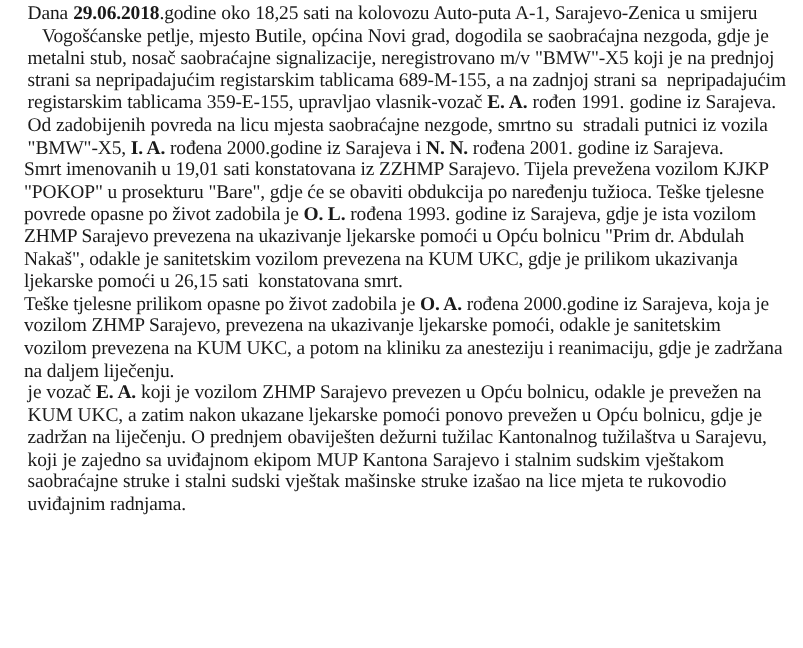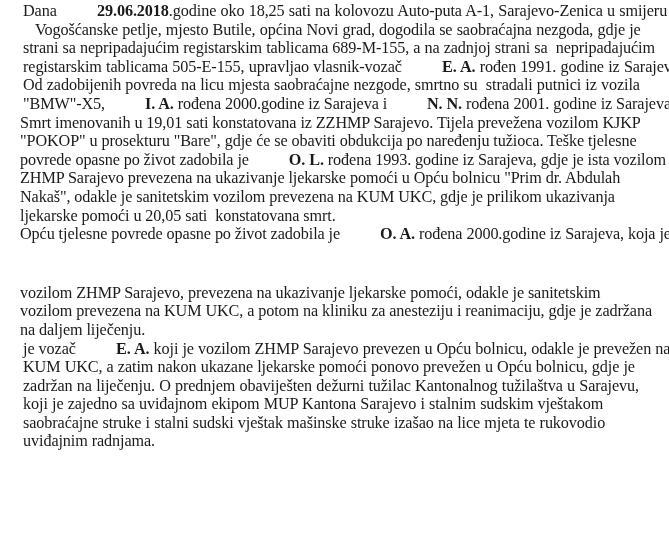--- a/index.html
+++ b/index.html
@@ -25,56 +25,57 @@
     text-align: justify;
     letter-spacing: -0.1px;
   }
   .para {
     margin: 0;
     padding: 0;
   }
   .para.indent1 { text-indent: 3px; }
   .para.indent2 { text-indent: 3px; }
   .para.indent0 { text-indent: 0; }
-  b { font-weight: bold; margin-left: 36px; }
+  b { font-weight: bold; }
   .line {
     display: block;
     text-align: justify;
     text-align-last: justify;
     white-space: nowrap;
     height: 18.6px;
   }
   .line.last {
     text-align-last: left;
   }
   .line span { white-space: pre; }
 </style>
 </head>
 <body>
 
 <div class="page">
   <div class="para indent1">
       <span class="line" style="white-space: nowrap; word-spacing: 0.272727px; text-align-last: left;"><span>Dana </span><b>29.06.2018</b><span>.godine oko 18,25 sati na kolovozu Auto-puta A-1, Sarajevo-Zenica u smijeru</span></span>
       <span class="line" style="white-space: nowrap; word-spacing: 0.25px; text-align-last: left; margin-left: 12px;"><span>Vogošćanske petlje, mjesto Butile, općina Novi grad, dogodila se saobraćajna nezgoda, gdje je</span></span>
+      <span class="line" style="white-space: nowrap; word-spacing: 0.272727px; text-align-last: left;"><span>metalni stub, nosač saobraćajne signalizacije, neregistrovano m/v "BMW"-X5 koji je na prednjoj</span></span>
       <span class="line" style="white-space: nowrap; word-spacing: 0.170573px; text-align-last: left;"><span>strani sa nepripadajućim registarskim tablicama 689-M-155, a na zadnjoj strani sa  nepripadajućim</span></span>
-      <span class="line" style="white-space: nowrap; word-spacing: 0.272727px; text-align-last: left;"><span>registarskim tablicama 505-E-155, upravljao vlasnik-vozač </span><b>E. A.</b><span> rođen 1991. godine iz Sarajeva.</span></span>
+      <span class="line" style="white-space: nowrap; word-spacing: 0.272727px; text-align-last: left;"><span>registarskim tablicama 359-E-155, upravljao vlasnik-vozač </span><b>E. A.</b><span> rođen 1991. godine iz Sarajeva.</span></span>
       <span class="line" style="white-space: nowrap; word-spacing: 0.214286px; text-align-last: left;"><span>Od zadobijenih povreda na licu mjesta saobraćajne nezgode, smrtno su  stradali putnici iz vozila</span></span>
       <span class="line last"><span>"BMW"-X5, </span><b>I. A.</b><span> rođena 2000.godine iz Sarajeva i </span><b>N. N.</b><span> rođena 2001. godine iz Sarajeva.</span></span>
     </div>
   <div class="para indent0">
       <span class="line" style="white-space: nowrap; word-spacing: 0px; text-align-last: left;"><span>Smrt imenovanih u 19,01 sati konstatovana iz ZZHMP Sarajevo. Tijela prevežena vozilom KJKP</span></span>
       <span class="line" style="white-space: nowrap; word-spacing: 0px; text-align-last: left;"><span>"POKOP" u prosekturu "Bare", gdje će se obaviti obdukcija po naređenju tužioca. Teške tjelesne</span></span>
       <span class="line" style="white-space: nowrap; word-spacing: 0px; text-align-last: left;"><span>povrede opasne po život zadobila je </span><b>O. L.</b><span> rođena 1993. godine iz Sarajeva, gdje je ista vozilom</span></span>
       <span class="line" style="white-space: nowrap; word-spacing: 0px; text-align-last: left;"><span>ZHMP Sarajevo prevezena na ukazivanje ljekarske pomoći u Opću bolnicu "Prim dr. Abdulah</span></span>
       <span class="line" style="white-space: nowrap; word-spacing: 0px; text-align-last: left;"><span>Nakaš", odakle je sanitetskim vozilom prevezena na KUM UKC, gdje je prilikom ukazivanja</span></span>
-      <span class="line last"><span>ljekarske pomoći u 20,05 sati  konstatovana smrt.</span></span>
+      <span class="line last"><span>ljekarske pomoći u 26,15 sati  konstatovana smrt.</span></span>
     </div>
   <div class="para indent0">
-      <span class="line" style="white-space: nowrap; word-spacing: 0px; text-align-last: left;"><span>Opću tjelesne povrede opasne po život zadobila je </span><b>O. A.</b><span> rođena 2000.godine iz Sarajeva, koja je</span></span>
-      <span class="line" style="white-space: nowrap; word-spacing: 0px; text-align-last: left; margin-top: 40px;"><span>vozilom ZHMP Sarajevo, prevezena na ukazivanje ljekarske pomoći, odakle je sanitetskim</span></span>
+      <span class="line" style="white-space: nowrap; word-spacing: 0px; text-align-last: left;"><span>Teške tjelesne prilikom opasne po život zadobila je </span><b>O. A.</b><span> rođena 2000.godine iz Sarajeva, koja je</span></span>
+      <span class="line" style="white-space: nowrap; word-spacing: 0px; text-align-last: left;"><span>vozilom ZHMP Sarajevo, prevezena na ukazivanje ljekarske pomoći, odakle je sanitetskim</span></span>
       <span class="line" style="white-space: nowrap; word-spacing: 0px; text-align-last: left;"><span>vozilom prevezena na KUM UKC, a potom na kliniku za anesteziju i reanimaciju, gdje je zadržana</span></span>
       <span class="line last"><span>na daljem liječenju.</span></span>
     </div>
   <div class="para indent2">
       <span class="line" style="white-space: nowrap; word-spacing: 0.1875px; text-align-last: left;"><span>je vozač </span><b>E. A.</b><span> koji je vozilom ZHMP Sarajevo prevezen u Opću bolnicu, odakle je prevežen na</span></span>
       <span class="line" style="white-space: nowrap; word-spacing: 0.214286px; text-align-last: left;"><span>KUM UKC, a zatim nakon ukazane ljekarske pomoći ponovo prevežen u Opću bolnicu, gdje je</span></span>
       <span class="line" style="white-space: nowrap; word-spacing: 0.272727px; text-align-last: left;"><span>zadržan na liječenju. O prednjem obaviješten dežurni tužilac Kantonalnog tužilaštva u Sarajevu,</span></span>
       <span class="line" style="white-space: nowrap; word-spacing: 0.25px; text-align-last: left;"><span>koji je zajedno sa uviđajnom ekipom MUP Kantona Sarajevo i stalnim sudskim vještakom</span></span>
       <span class="line" style="white-space: nowrap; word-spacing: 0.230769px; text-align-last: left;"><span>saobraćajne struke i stalni sudski vještak mašinske struke izašao na lice mjeta te rukovodio</span></span>
       <span class="line last"><span>uviđajnim radnjama.</span></span>

